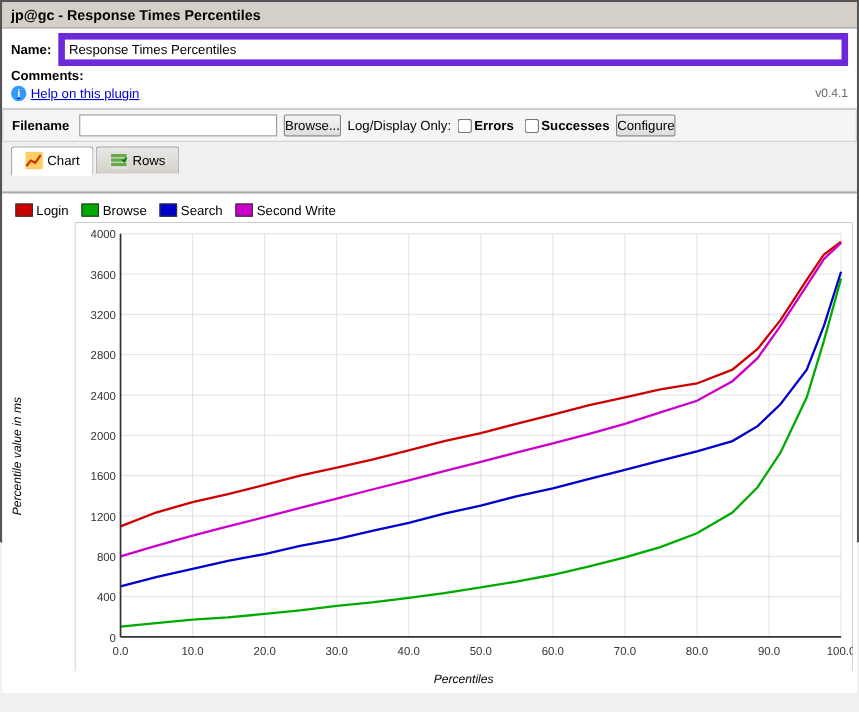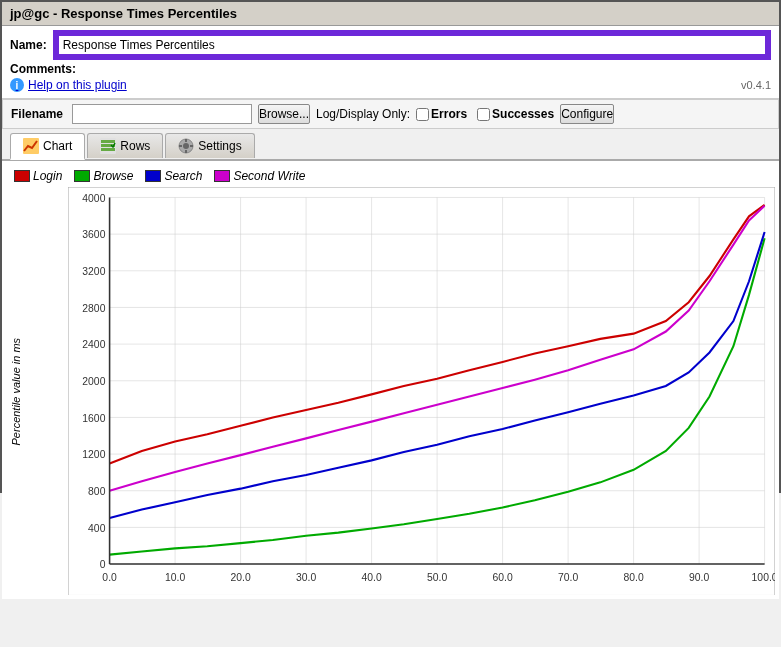--- a/index.html
+++ b/index.html
@@ -130,21 +130,21 @@
       font-weight: normal;
     }
     .checkbox-label {
       display: flex;
       align-items: center;
       gap: 2px;
       font-size: 12px;
     }
     .tabs-row {
       display: flex;
-      padding: 4px 8px 1px;
+      padding: 4px 8px 16px;
       background: #f0f0f0;
       border-bottom: 2px solid #aaa;
       gap: 2px;
     }
     .tab {
       display: flex;
       align-items: center;
       gap: 4px;
       padding: 4px 12px;
       border: 1px solid #aaa;
@@ -175,21 +175,20 @@
       display: flex;
       align-items: center;
       gap: 12px;
       padding: 4px 8px;
       font-size: 12px;
     }
     .legend-item {
       display: flex;
       align-items: center;
       gap: 3px;
-      font-style: italic;
     }
     .legend-color {
       width: 16px;
       height: 12px;
       border: 1px solid #333;
     }
     .chart-container {
       flex: 1;
       position: relative;
       display: flex;
@@ -282,31 +281,20 @@
     </div>
     <div class="tab">
       <svg class="tab-icon" viewBox="0 0 16 16">
         <rect x="0" y="0" width="16" height="16" fill="#e0e0e0" rx="1"></rect>
         <rect x="1" y="2" width="14" height="3" fill="#66aa44"></rect>
         <rect x="1" y="6" width="14" height="3" fill="#66aa44"></rect>
         <rect x="1" y="10" width="14" height="3" fill="#66aa44"></rect>
         <polyline points="11,7 13,9 15,5" fill="none" stroke="#007700" stroke-width="1.5"></polyline>
       </svg>
       <span>Rows</span>
-    </div>
-    <div class="tab">
-      <svg class="tab-icon" viewBox="0 0 16 16">
-        <circle cx="8" cy="8" r="7" fill="#aaa" stroke="#888" stroke-width="1"></circle>
-        <circle cx="8" cy="8" r="3" fill="#666"></circle>
-        <rect x="7" y="1" width="2" height="3" fill="#666"></rect>
-        <rect x="7" y="12" width="2" height="3" fill="#666"></rect>
-        <rect x="1" y="7" width="3" height="2" fill="#666"></rect>
-        <rect x="12" y="7" width="3" height="2" fill="#666"></rect>
-      </svg>
-      <span>Settings</span>
     </div>
   </div>
 
   <div class="chart-area">
 
     <div class="legend">
       <div class="legend-item">
         <div class="legend-color" style="background:#cc0000;"></div>
         <span>Login</span>
       </div>
@@ -481,16 +469,17 @@
                 617,90
                 640,55
                 655,32
                 670,18
               " fill="none" stroke="#cc00cc" stroke-width="2"></polyline>
 
             <line x1="40" y1="10" x2="40" y2="360" stroke="#333" stroke-width="1.5"></line>
             <line x1="40" y1="360" x2="670" y2="360" stroke="#333" stroke-width="1.5"></line>
           </svg>
         </div>
+        <div class="x-axis-label">Percentiles</div>
       </div>
     </div>
   </div>
 </div>
 
 </body></html>

